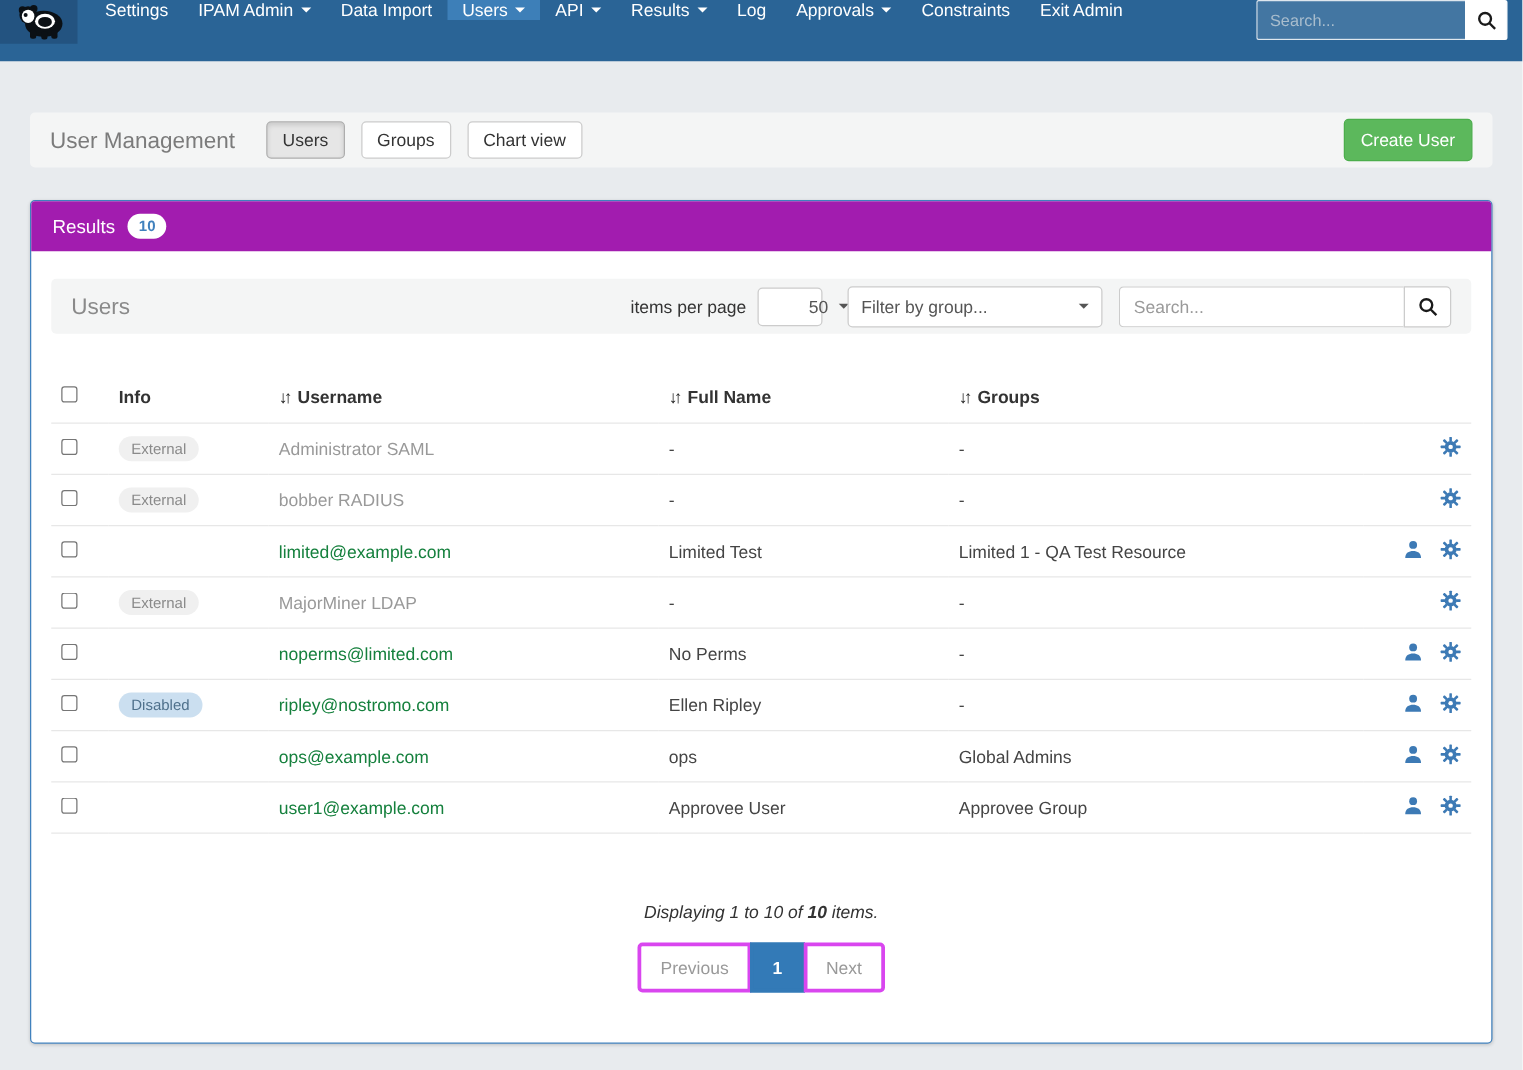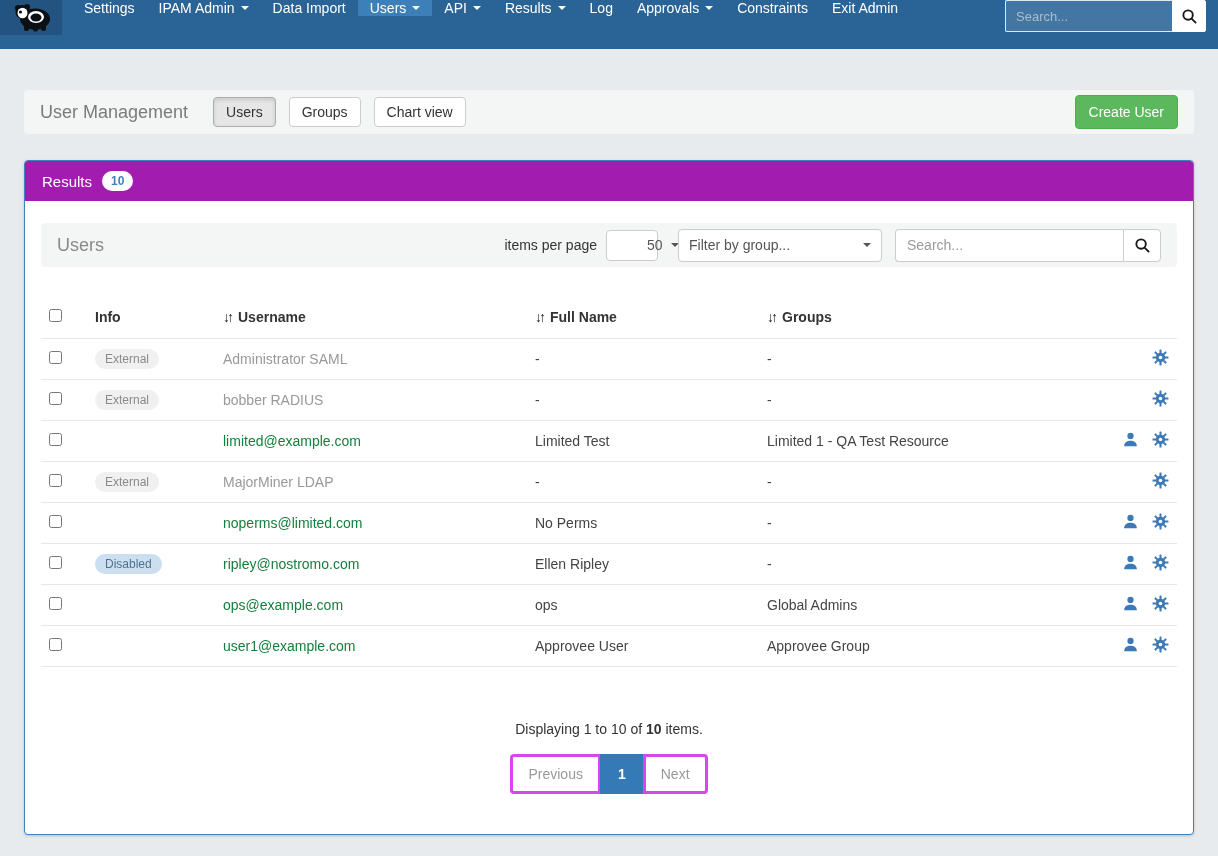--- a/index.html
+++ b/index.html
@@ -53,21 +53,21 @@
   table.users tr:last-child td { border-bottom: 1px solid #e7e7e7; }
   .sort-glyph { font-weight: bold; letter-spacing: -3px; margin-right: 7px; color: #222; }
   .badge { display: inline-block; border-radius: 11px; font-size: 12px; padding: 3px 10px; }
   .badge.external { background: #f0f0f0; color: #8a8a8a; }
   .badge.disabled { background: #cbdff0; color: #4f718c; }
   .uname.link { color: #15803d; cursor: pointer; text-decoration: none; }
   .uname.plain { color: #999; }
   .cell-actions { text-align: right; white-space: nowrap; padding-right: 12px; }
   .cell-actions .icon-btn { display: inline-block; margin-left: 9px; cursor: pointer; vertical-align: middle; }
   
-  .pg-summary { text-align: center; margin-top: 54px; color: #333; }
+  .pg-summary { text-align: center; margin-top: 54px; color: #333; font-style: italic; }
   .pg-summary b { font-weight: bold; }
   .pager { display: flex; justify-content: center; margin-top: 17px; }
   .pager .pg-btn { background: #fff; border: 3px solid #d946ef; color: #999; padding: 9px 15px; font-size: 14px; cursor: pointer; margin-left: -1px; font-family: inherit; }
   .pager .pg-btn:first-child { border-radius: 4px 0 0 4px; margin-left: 0; }
   .pager .pg-btn:last-child { border-radius: 0 4px 4px 0; }
   .pager .pg-btn.current { background: #337ab7; border-color: #337ab7; color: #fff; font-weight: bold; }
 </style>
 </head>
 <body>
 

